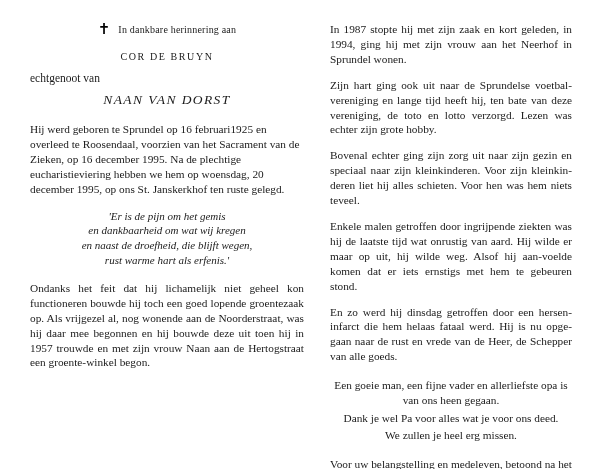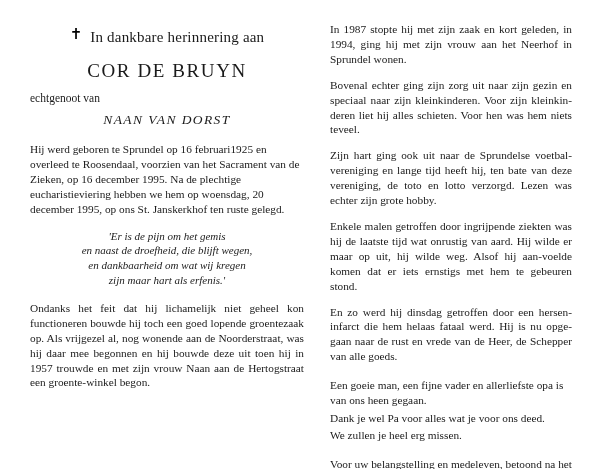--- a/index.html
+++ b/index.html
@@ -43,27 +43,26 @@
     gap: 8px;
     margin-bottom: 14px;
   }
   .cross {
     color: #000;
     font-size: 15px;
     line-height: 1;
     font-family: "DejaVu Sans", sans-serif;
   }
   .intro {
-    font-size: 15px;
+    font-size: 10px;
     letter-spacing: .2px;
-    margin-top: 7px;
   }
   .name {
     text-align: center;
-    font-size: 19px;
+    font-size: 10px;
     letter-spacing: 1.6px;
     margin: 6px 0 10px 0;
     font-family: "Liberation Serif", serif;
   }
   .spouse-label {
     text-align: left;
     font-size: 11.5px;
     margin-bottom: 8px;
   }
   .name2 {
@@ -91,20 +90,21 @@
     text-align: center;
     margin: 12px 0 13px 0;
   }
   .quote div {
     white-space: nowrap;
   }
   .closing {
     margin-top: 14px;
     font-size: 11.3px;
     line-height: 1.35;
+    text-align: center;
   }
   .closing div {
     margin-bottom: 2px;
   }
   .right-block p:last-child {
     margin-bottom: 0;
   }
 </style>
 </head>
 <body>
@@ -121,34 +121,34 @@
     <div class="name">COR DE BRUYN</div>
 
     <div class="spouse-label">echtgenoot van</div>
 
     <div class="name2">NAAN VAN DORST</div>
 
     <p class="body center">Hij werd geboren te Sprundel op 16 februari1925 en overleed te Roosendaal, voorzien van het Sacrament van de Zieken, op 16 december 1995. Na de plechtige eucharistieviering hebben we hem op woensdag, 20 december 1995, op ons St. Janskerkhof ten ruste gelegd.</p>
 
     <div class="quote">
       <div>'Er is de pijn om het gemis</div>
+      <div>en dankbaarheid om wat wij kregen</div>
       <div>en naast de droefheid, die blijft wegen,</div>
-      <div>en dankbaarheid om wat wij kregen</div>
-      <div>zijn maar hart als erfenis.'</div>
+      <div>rust warme hart als erfenis.'</div>
     </div>
 
     <p class="body">Ondanks het feit dat hij  lichamelijk niet geheel kon functioneren bouwde hij toch een goed lopende groentezaak op. Als vrijgezel al, nog wonende aan de Noorderstraat, was hij daar mee begonnen en hij bouwde deze uit toen hij in 1957 trouwde en met zijn vrouw Naan aan de Hertogstraat een groente-winkel begon.</p>
 
   </div>
 
   <div class="col col-right right-block">
 
     <p class="body">In 1987 stopte hij met zijn zaak en kort geleden, in 1994, ging hij met zijn vrouw aan het Neerhof in Sprundel wonen.</p>
+    <p class="body">Zijn hart ging ook uit naar de Sprundelse voetbal-vereniging en lange tijd heeft hij, ten bate van deze vereniging, de toto en lotto verzorgd. Lezen was echter zijn grote hobby.</p>
     <p class="body">Bovenal echter ging zijn zorg uit naar zijn gezin en speciaal naar zijn kleinkinderen. Voor zijn kleinkin-deren liet hij alles schieten. Voor hen was hem niets teveel.</p>
-    <p class="body">Zijn hart ging ook uit naar de Sprundelse voetbal-vereniging en lange tijd heeft hij, ten bate van deze vereniging, de toto en lotto verzorgd. Lezen was echter zijn grote hobby.</p>
     <p class="body">Enkele malen getroffen door ingrijpende ziekten was hij de laatste tijd wat onrustig van aard. Hij wilde er maar op uit, hij wilde weg. Alsof hij aan-voelde komen dat er iets ernstigs met hem te gebeuren stond.</p>
     <p class="body">En zo werd hij dinsdag getroffen door een hersen-infarct die hem helaas fataal werd. Hij is nu opge-gaan naar de rust en vrede van de Heer, de Schepper van alle goeds.</p>
 
     <div class="closing">
       <div>Een goeie man, een fijne vader en allerliefste opa is van ons heen gegaan.</div>
       <div>Dank je wel Pa voor alles wat je voor ons deed.</div>
       <div>We zullen je heel erg missen.</div>
     </div>
 
     <p class="body" style="margin-top:14px;">Voor uw belangstelling en medeleven, betoond na het overlijden van mijn goede man, zorgzame vader, schoonvader en opa, betuigen wij u onze oprechte dank.</p>

